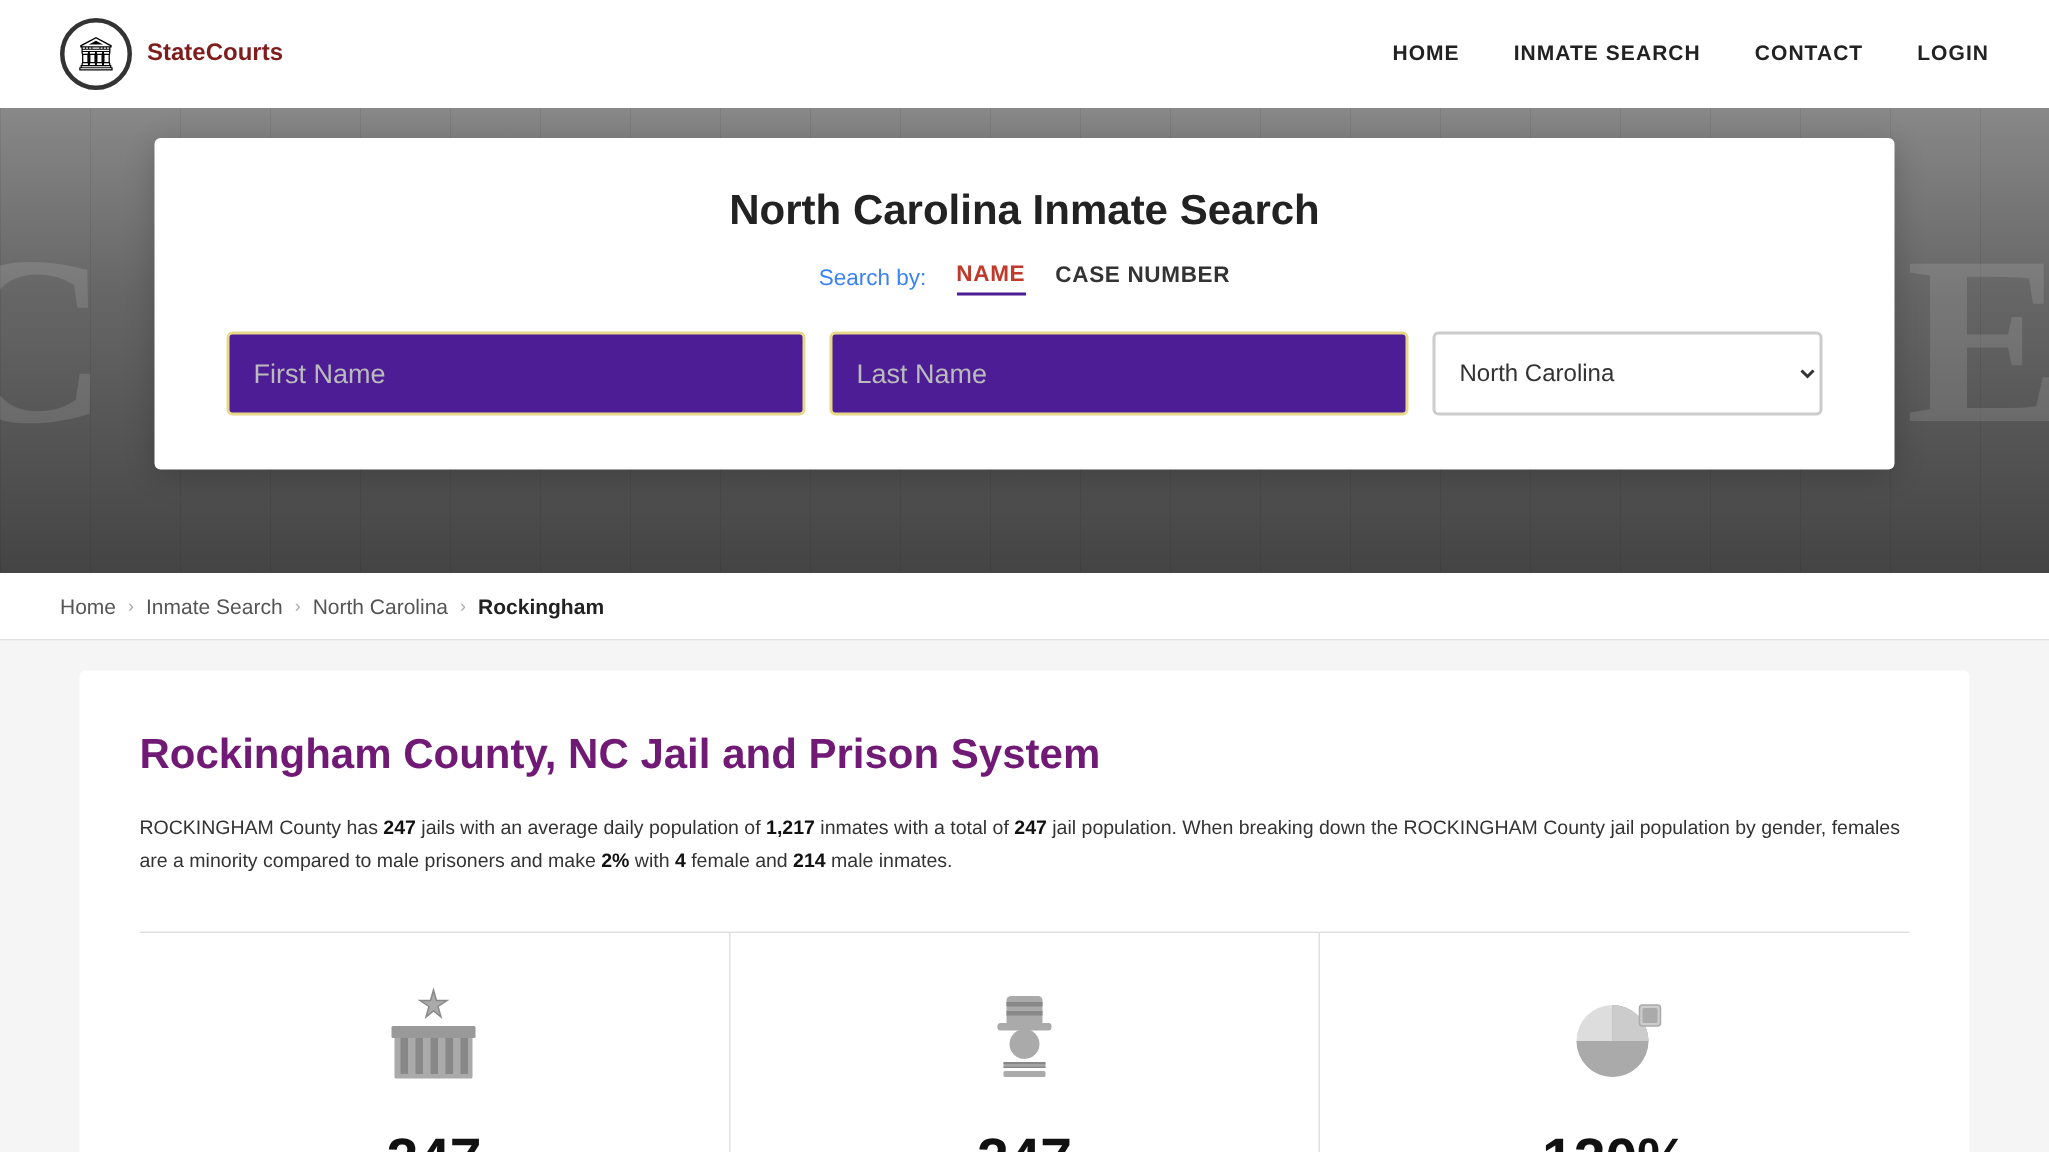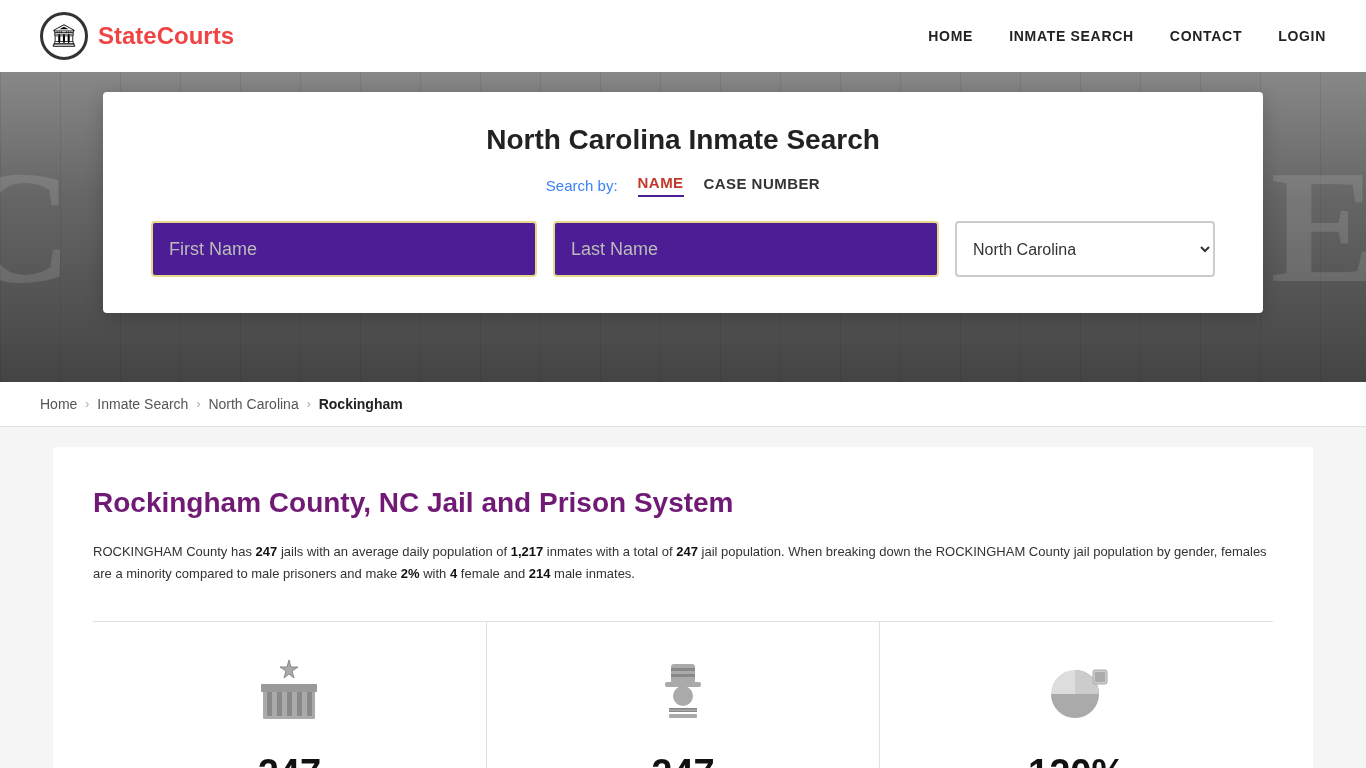--- a/index.html
+++ b/index.html
@@ -62,23 +62,23 @@
       width: 48px;
       height: 48px;
       border: 3px solid #333;
       border-radius: 50%;
       display: flex;
       align-items: center;
       justify-content: center;
       font-size: 22px;
     }
     .logo-text {
-      font-size: 24px;
+      font-size: 16px;
       font-weight: bold;
-      color: #ef4444;
+      color: #7f1d1d;
     }
     .nav-links {
       display: flex;
       gap: 36px;
       list-style: none;
     }
     .nav-links a {
       text-decoration: none;
       color: #222;
       font-size: 14px;

